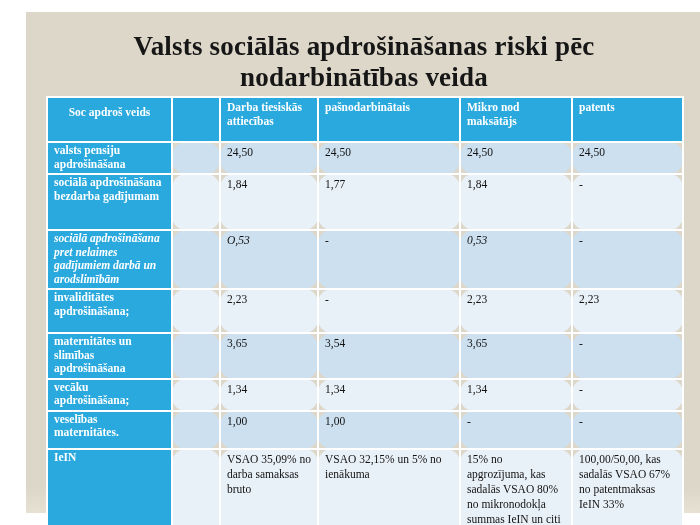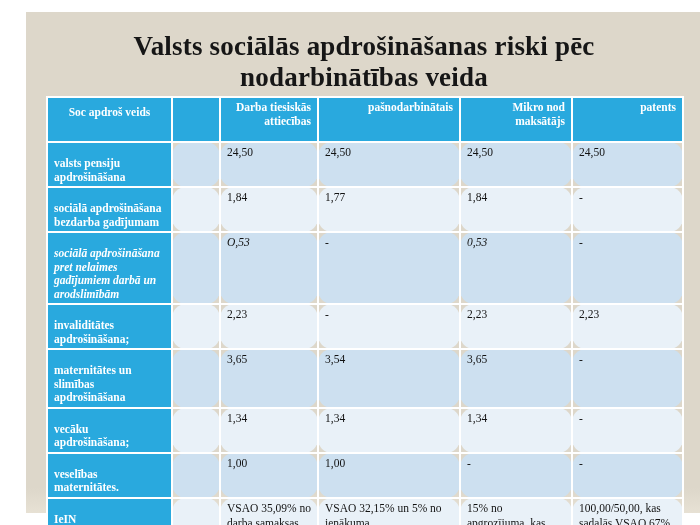--- a/index.html
+++ b/index.html
@@ -51,36 +51,36 @@
     vertical-align: top;
     padding: 2px 6px 2px 6px;
     overflow: hidden;
   }
   thead th {
     background: var(--header-blue);
     color: #ffffff;
     font-weight: bold;
     font-size: 11.5px;
     line-height: 14px;
-    text-align: right;
+    text-align: left;
     height: 34px;
   }
   thead th.center {
     text-align: center;
     padding-top: 7px;
     margin-top: 40px;
   }
   tbody th.rowlabel {
     background: var(--header-blue);
     color: #ffffff;
     font-weight: bold;
     font-size: 11.5px;
     line-height: 13.5px;
     text-align: left;
-    padding-top: 14px;
+    padding-top: 1px;
   }
   tbody td {
     font-size: 11.5px;
     line-height: 15px;
     color: var(--cell-text);
     font-weight: normal;
     border-radius: 14px;
   }
   tr.band-dark td { background: var(--band-dark); }
   tr.band-light td { background: var(--band-light); }
@@ -115,21 +115,21 @@
     </thead>
     <tbody id="body-rows">
         <tr class="band-dark" style="height: 28px;">
           <th class="rowlabel">valsts pensiju apdrošināšana</th>
           <td></td>
           <td>24,50</td>
           <td>24,50</td>
           <td>24,50</td>
           <td>24,50</td>
         </tr>
-        <tr class="band-light" style="height: 40px;">
+        <tr class="band-light" style="height: 56px;">
           <th class="rowlabel">sociālā apdrošināšana bezdarba gadījumam</th>
           <td></td>
           <td>1,84</td>
           <td>1,77</td>
           <td>1,84</td>
           <td>-</td>
         </tr>
         <tr class="band-dark" style="height: 52px; font-style: italic;">
           <th class="rowlabel">sociālā apdrošināšana pret nelaimes gadījumiem darbā un arodslimībām</th>
           <td></td>

